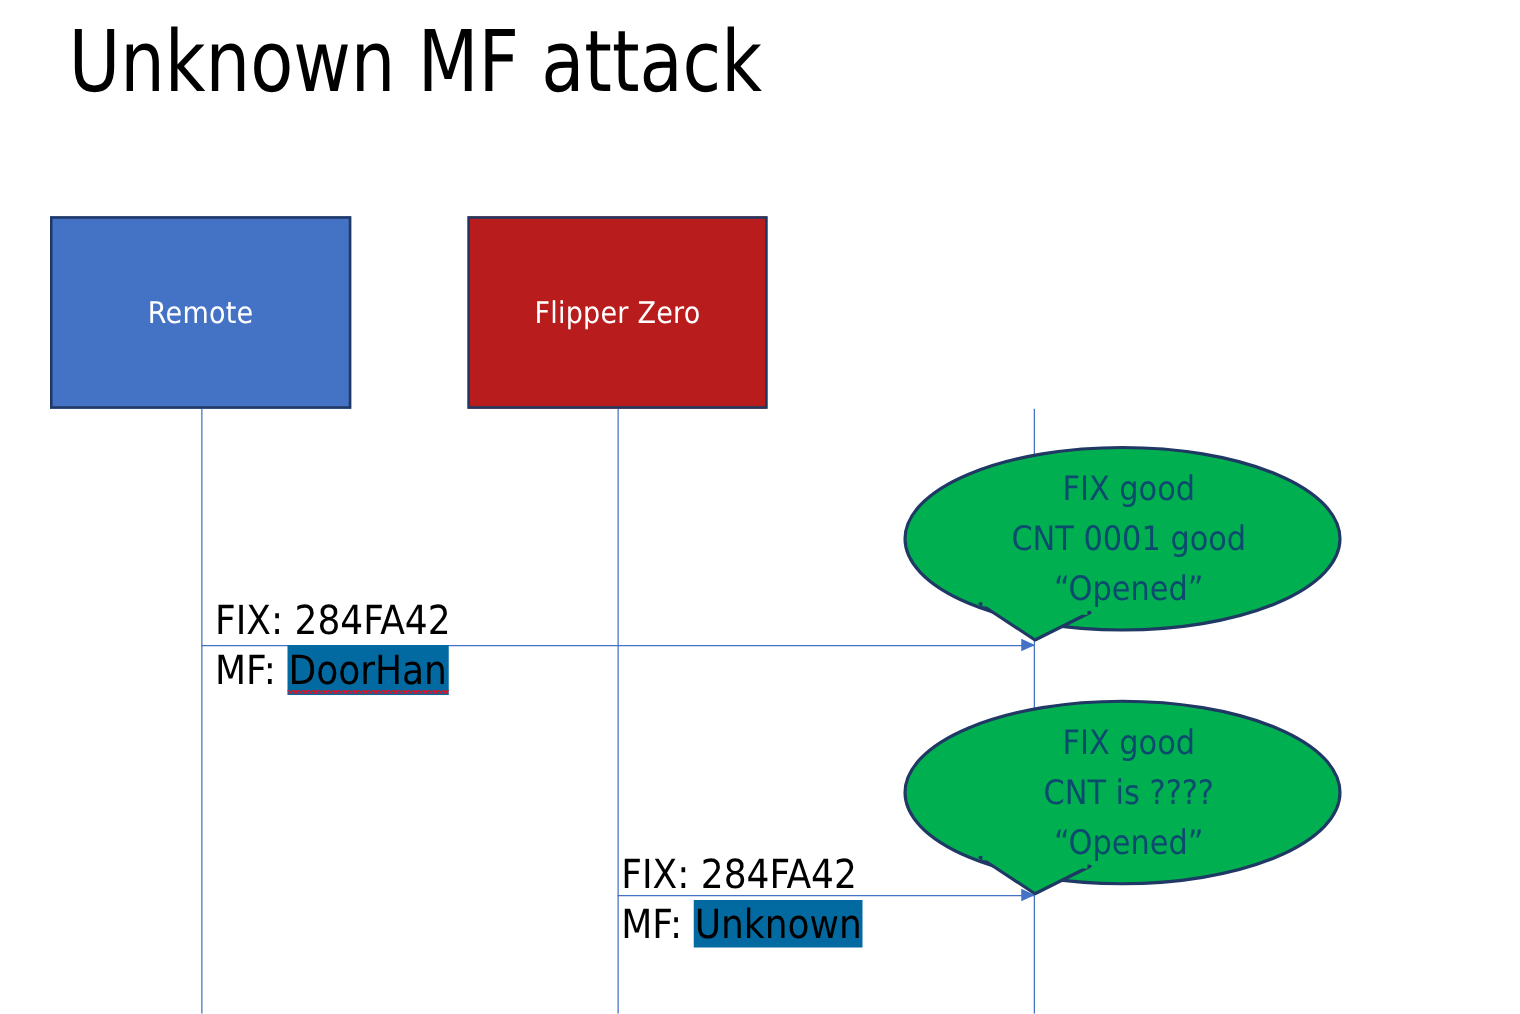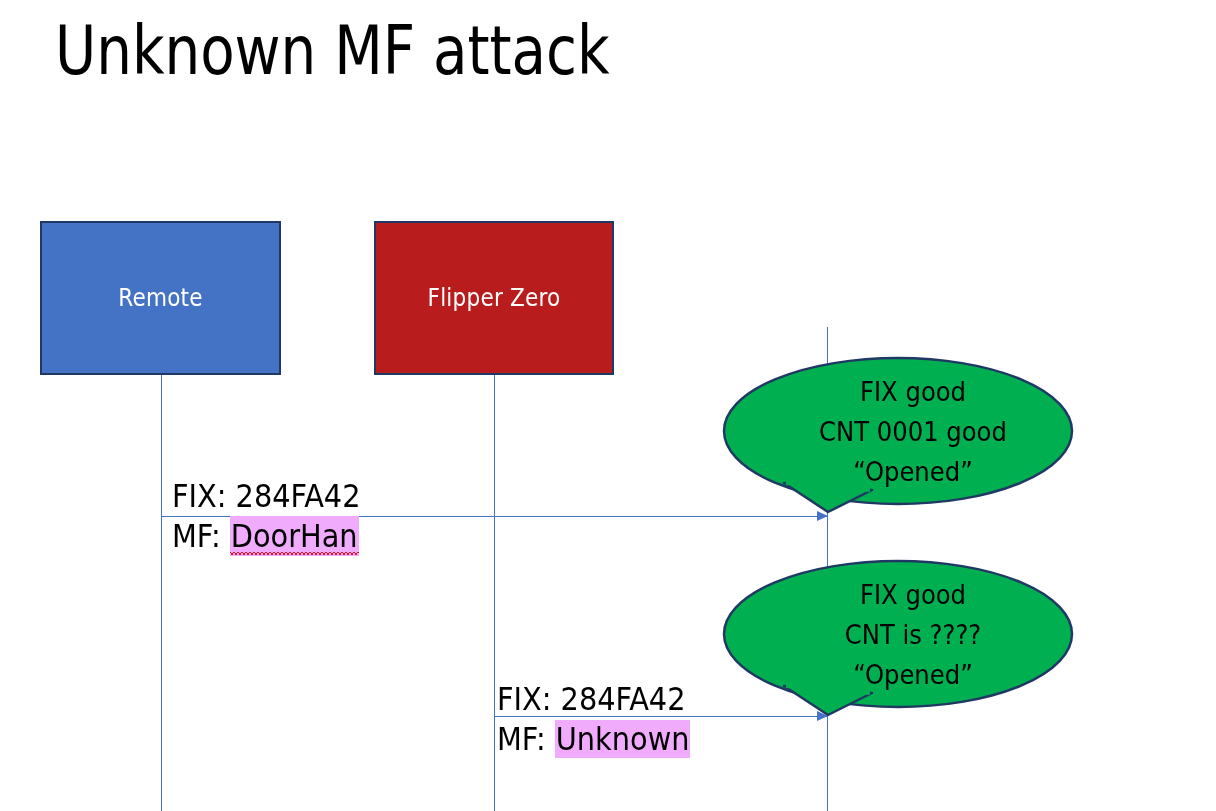--- a/index.html
+++ b/index.html
@@ -54,21 +54,20 @@
   
   .actor-box {
     position: absolute;
     top: 173px;
     height: 154px;
     border: 2.5px solid #1F3864;
     box-sizing: border-box;
     display: flex;
     align-items: center;
     justify-content: center;
-    margin-top: 48px;
   }
   .actor-box .actor-label {
     font-family: "DejaVu Sans Condensed", "DejaVu Sans", sans-serif;
     font-size: 24px;
     color: #ffffff;
     letter-spacing: 0.2px;
     white-space: nowrap;
   }
   .actor-box.remote {
     left: 40px;
@@ -120,21 +119,21 @@
     font-size: 32px;
     line-height: 40px;
     color: #000000;
     white-space: nowrap;
   }
   .msg-text .line { display: block; height: 40px; }
   .msg-text.block1 { left: 172px; top: 476px; }
   .msg-text.block2 { left: 497px; top: 679px; }
 
   .hl {
-    background: #f0abfc;
+    background: #0369a1;
     padding: 0 1px;
   }
   .squiggle {
     position: relative;
     display: inline-block;
   }
   .squiggle::after {
     content: "";
     position: absolute;
     left: 0;
@@ -156,28 +155,28 @@
   }
   .callout svg {
     position: absolute;
     left: 0; top: 0;
     width: 348px;
     height: 160px;
     overflow: visible;
   }
   .callout .callout-text {
     position: absolute;
-    left: 15px;
+    left: 5px;
     top: 14px;
     width: 348px;
     text-align: center;
     font-family: "DejaVu Sans Condensed", "DejaVu Sans", sans-serif;
     font-size: 27px;
     line-height: 40px;
-    color: #000000;
+    color: #0c4a6e;
     pointer-events: none;
   }
   .callout .callout-text .line { display: block; }
   .callout.callout1 { left: 724px; top: 358px; }
   .callout.callout2 { left: 724px; top: 561px; }
 </style>
 </head>
 <body>
 
 <div id="slide">

